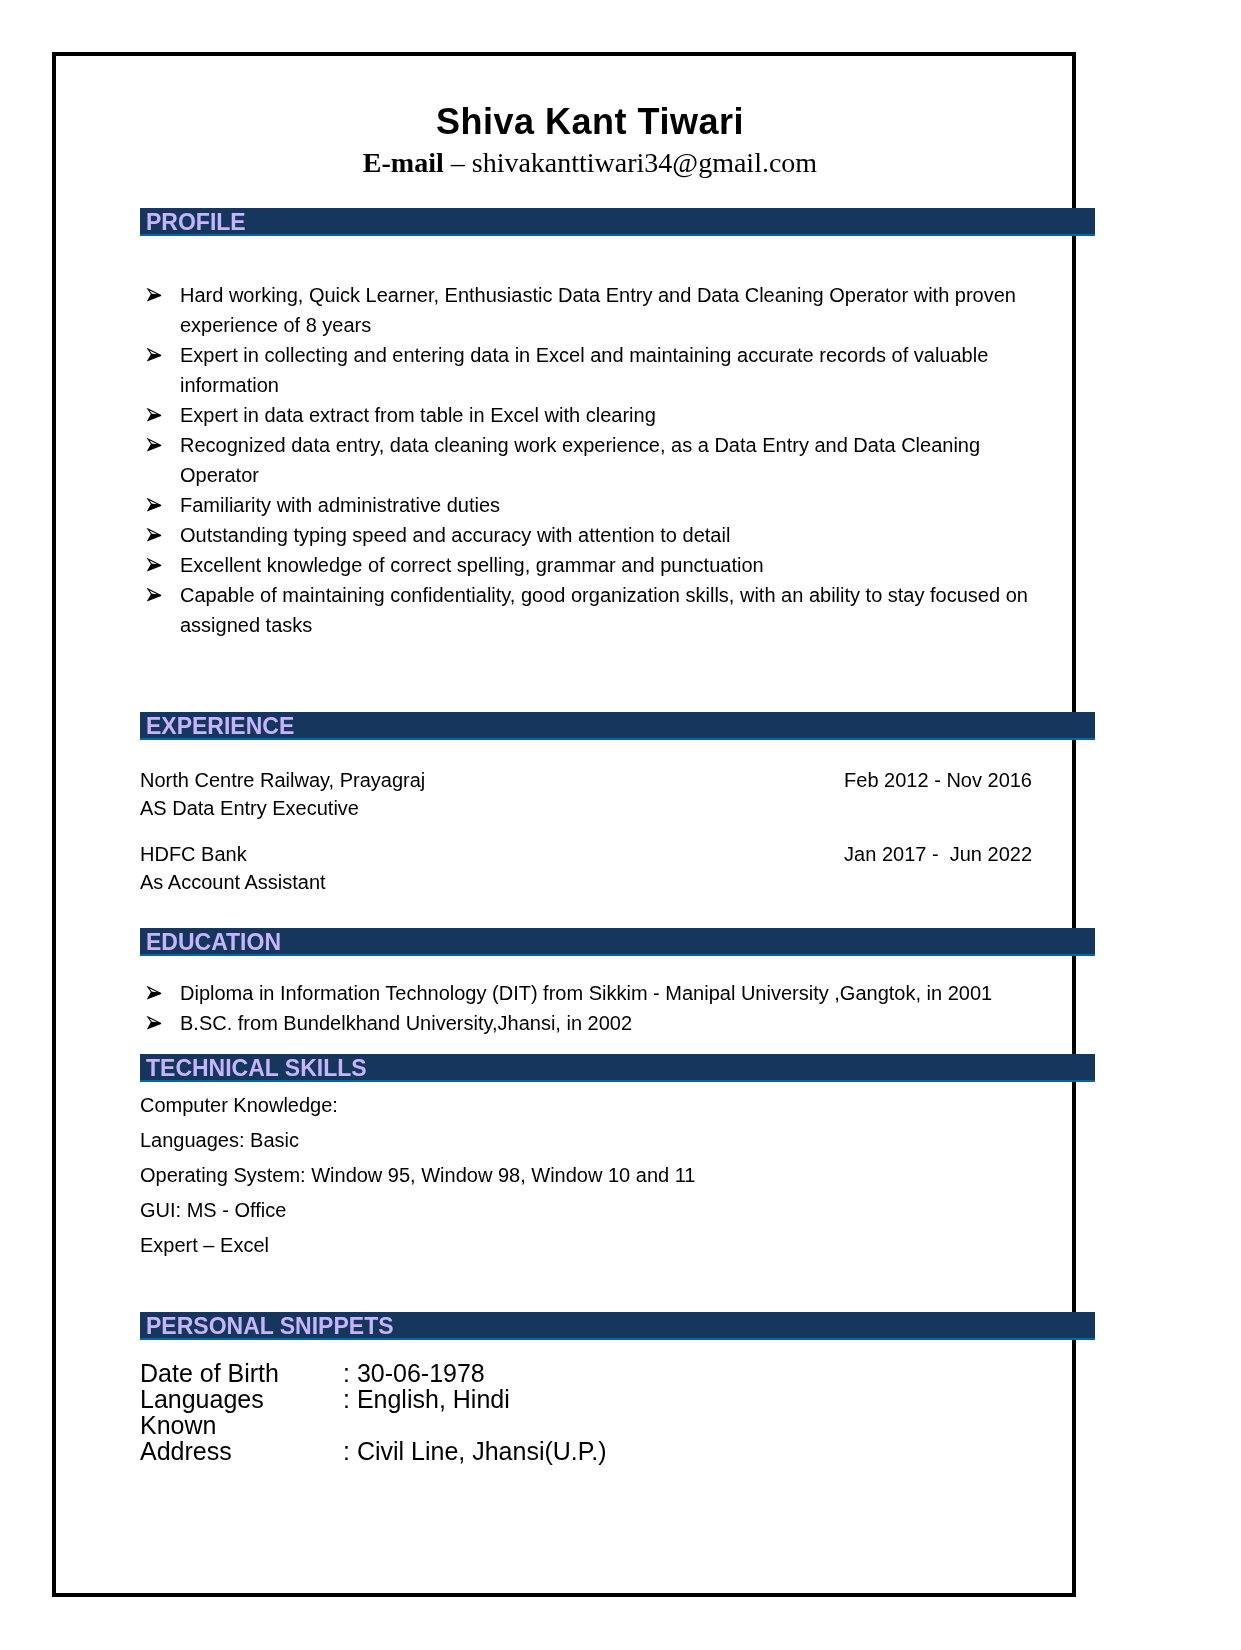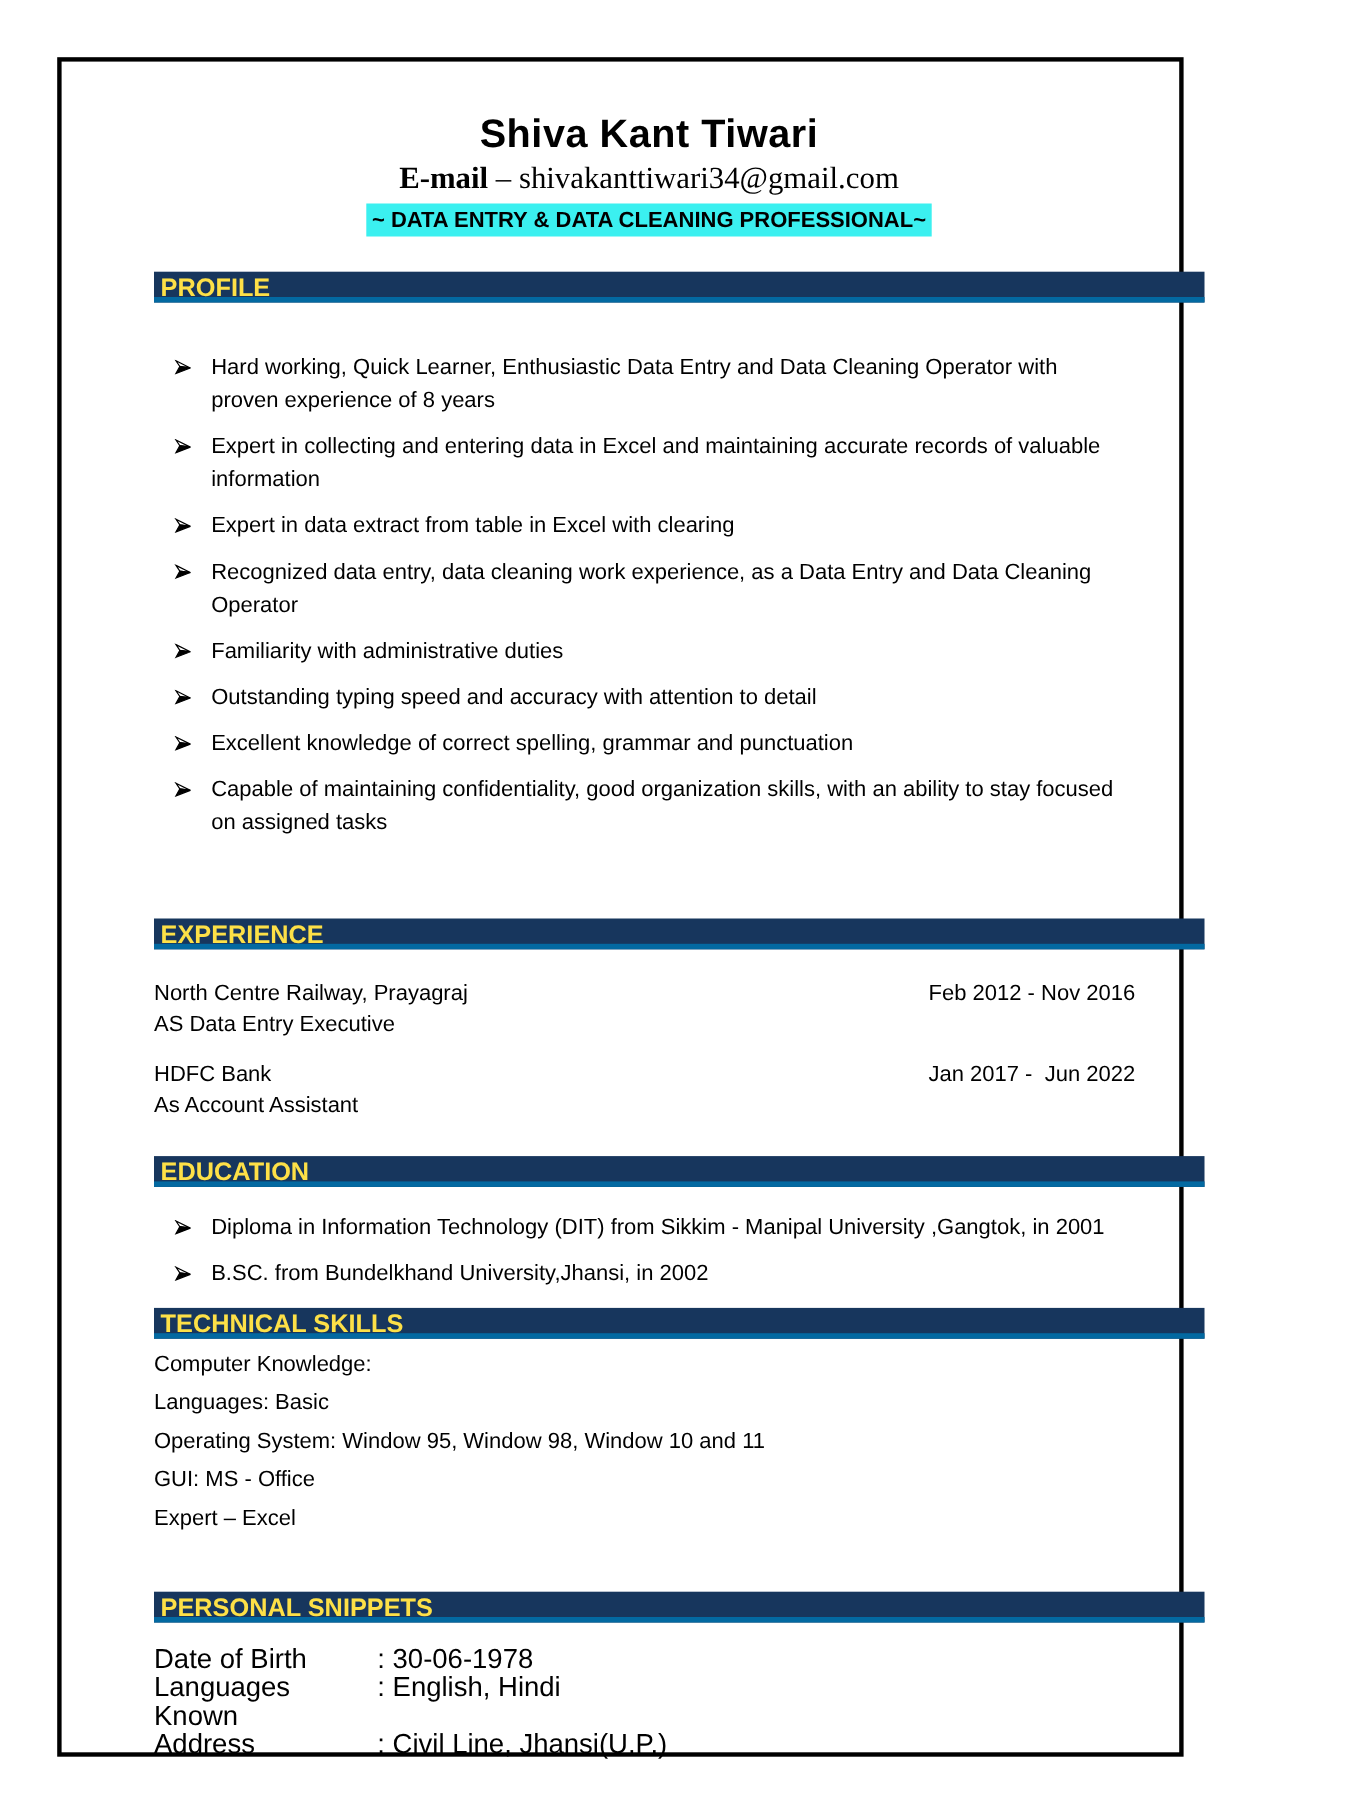--- a/index.html
+++ b/index.html
@@ -23,37 +23,37 @@
   }
   .email-line{font-size:28px;line-height:26px;margin-top:6px;font-family:Liberation Serif, serif;}
   .email-label{font-weight:bold;}
   .tagline-wrap{margin-top:9px;}
   .tagline{
     display:inline-block;background:var(--highlight-color,#3bf0f0);
     font-size:20px;font-weight:bold;line-height:24px;padding:3px 5px 3px 5px;
   }
   
   .section-bar{
-    background:var(--bar-color,#17365d);color:#fde047;
+    background:var(--bar-color,#17365d);color:#c4b5fd;
     font-size:23px;font-weight:bold;line-height:28px;height:28px;
     padding-left:6px;box-sizing:border-box;
-    border-bottom:5px solid #0369a1;
+    border-bottom:2px solid #0369a1;
   }
   .bar-profile{margin-top:32px;}
   .bar-experience{margin-top:72px;}
   .bar-education{margin-top:32px;}
   .bar-skills{margin-top:16px;}
   .bar-personal{margin-top:55px;}
   
   ul.arrow-list{list-style:none;margin:0;padding:0 60px 0 6px;}
   ul.profile-list{margin-top:44px;}
   ul.edu-list{margin-top:22px;}
   ul.arrow-list li{
     display:flex;align-items:flex-start;
-    font-size:20px;line-height:30px;margin:12px;
+    font-size:20px;line-height:30px;margin:0;
   }
   .bullet-icon{flex:0 0 auto;width:17px;margin:8px 17px 0 0;}
   
   .job{margin-top:26px;font-size:20px;line-height:28px;}
   .job + .job{margin-top:18px;}
   .job-head{display:flex;justify-content:space-between;padding-right:63px;}
   .job-dates{white-space:pre;}
   
   .skill{font-size:20px;line-height:23px;margin:12px 0;}
   .skills-block{margin-top:0;}
@@ -69,23 +69,20 @@
 
 <div class="page-border">
   <div class="content">
 
     <div class="header">
       <div class="name">Shiva Kant Tiwari</div>
       <div class="email-line">
         <span class="email-label">E-mail</span>
         <span>– shivakanttiwari34@gmail.com</span>
       </div>
-      <div class="tagline-wrap">
-        <span class="tagline">~ DATA ENTRY &amp; DATA CLEANING PROFESSIONAL~</span>
-      </div>
     </div>
 
     <div class="section-bar bar-profile">PROFILE</div>
     <ul class="arrow-list profile-list">
       <li>
         <svg class="bullet-icon" viewBox="0 0 17 14" width="17" height="14">
             <path d="M2 1 L15 7.5 L5.5 6.2 Z" fill="#ffffff" stroke="#000000" stroke-width="1.1"></path>
             <path d="M2 12.5 L15 7.5 L5.5 6.2 Z" fill="#000000" stroke="#000000" stroke-width="1.1"></path>
           </svg>
         <span>Hard working, Quick Learner, Enthusiastic Data Entry and Data Cleaning Operator with proven experience of 8 years</span>

